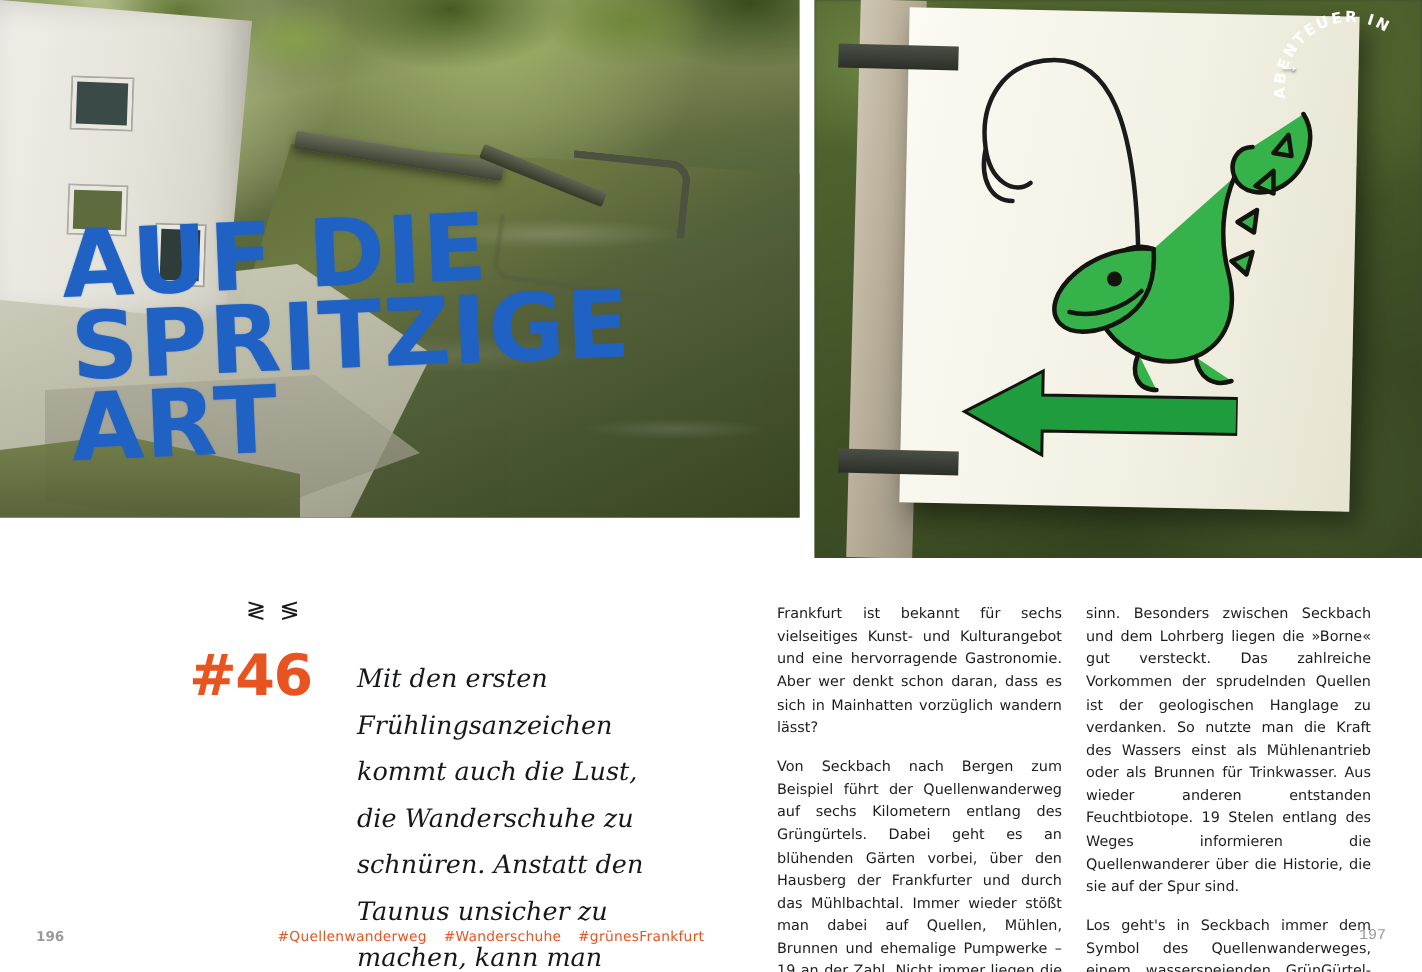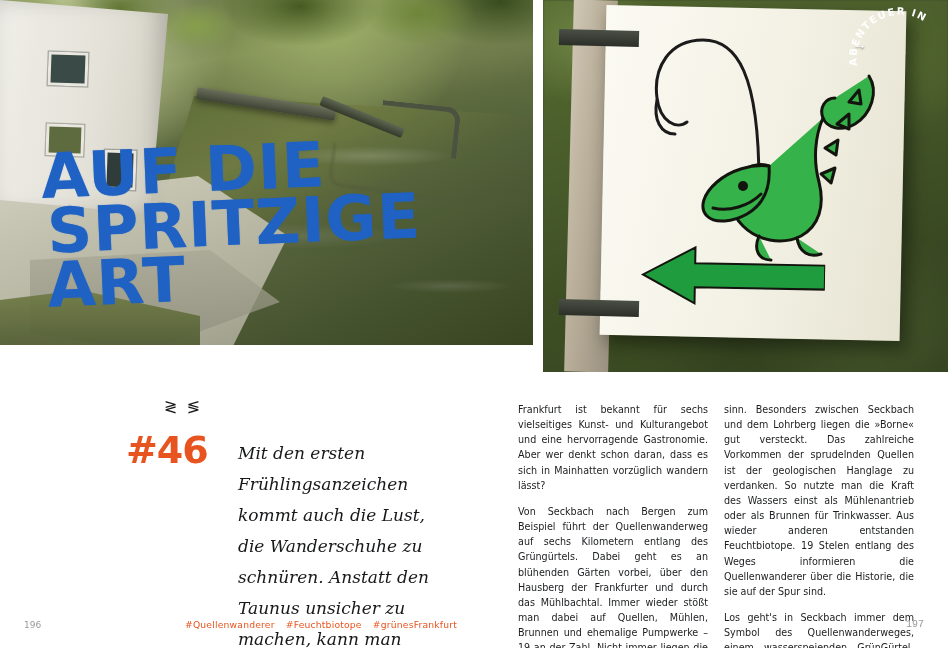--- a/index.html
+++ b/index.html
@@ -288,20 +288,21 @@
   .col.c1 { left: 518px; }
   .col.c2 { left: 724px; }
   .col p { margin: 0 0 11px 0; }
 
   .footer-page-left {
     position: absolute;
     left: 24px; bottom: 18px;
     font-family: "DejaVu Sans", sans-serif;
     font-size: 9px;
     color: #9a9a9a;
+    font-weight: bold;
   }
   .footer-page-right {
     position: absolute;
     right: 24px; bottom: 18px;
     font-family: Liberation Mono, monospace;
     font-size: 10px;
     color: #9a9a9a;
   }
   .hashtags {
     position: absolute;
@@ -412,17 +413,17 @@
 
   <div class="col c2">
     <p>sinn. Besonders zwischen Seckbach und dem Lohrberg liegen die »Borne« gut versteckt. Das zahlreiche Vorkommen der sprudelnden Quellen ist der geologischen Hanglage zu verdanken. So nutzte man die Kraft des Wassers einst als Mühlenantrieb oder als Brunnen für Trinkwasser. Aus wieder anderen entstanden Feuchtbiotope. 19 Stelen entlang des Weges informieren die Quellenwanderer über die Historie, die sie auf der Spur sind.</p>
     <p>Los geht's in Seckbach immer dem Symbol des Quellenwanderweges, einem wasserspeienden GrünGürtel-Tier folgend. Durch die Atzelbergstraße spaziert, erreicht man schon</p>
   </div>
 
   <div class="footer-page-left">196</div>
   <div class="footer-page-right">197</div>
 
   <div class="hashtags">
-    <span>#Quellenwanderer</span>
-    <span>#Feuchtbiotope</span>
+    <span>#Quellenwanderweg</span>
+    <span>#Wanderschuhe</span>
     <span>#grünesFrankfurt</span>
   </div>
 </div>
 
 </body></html>

